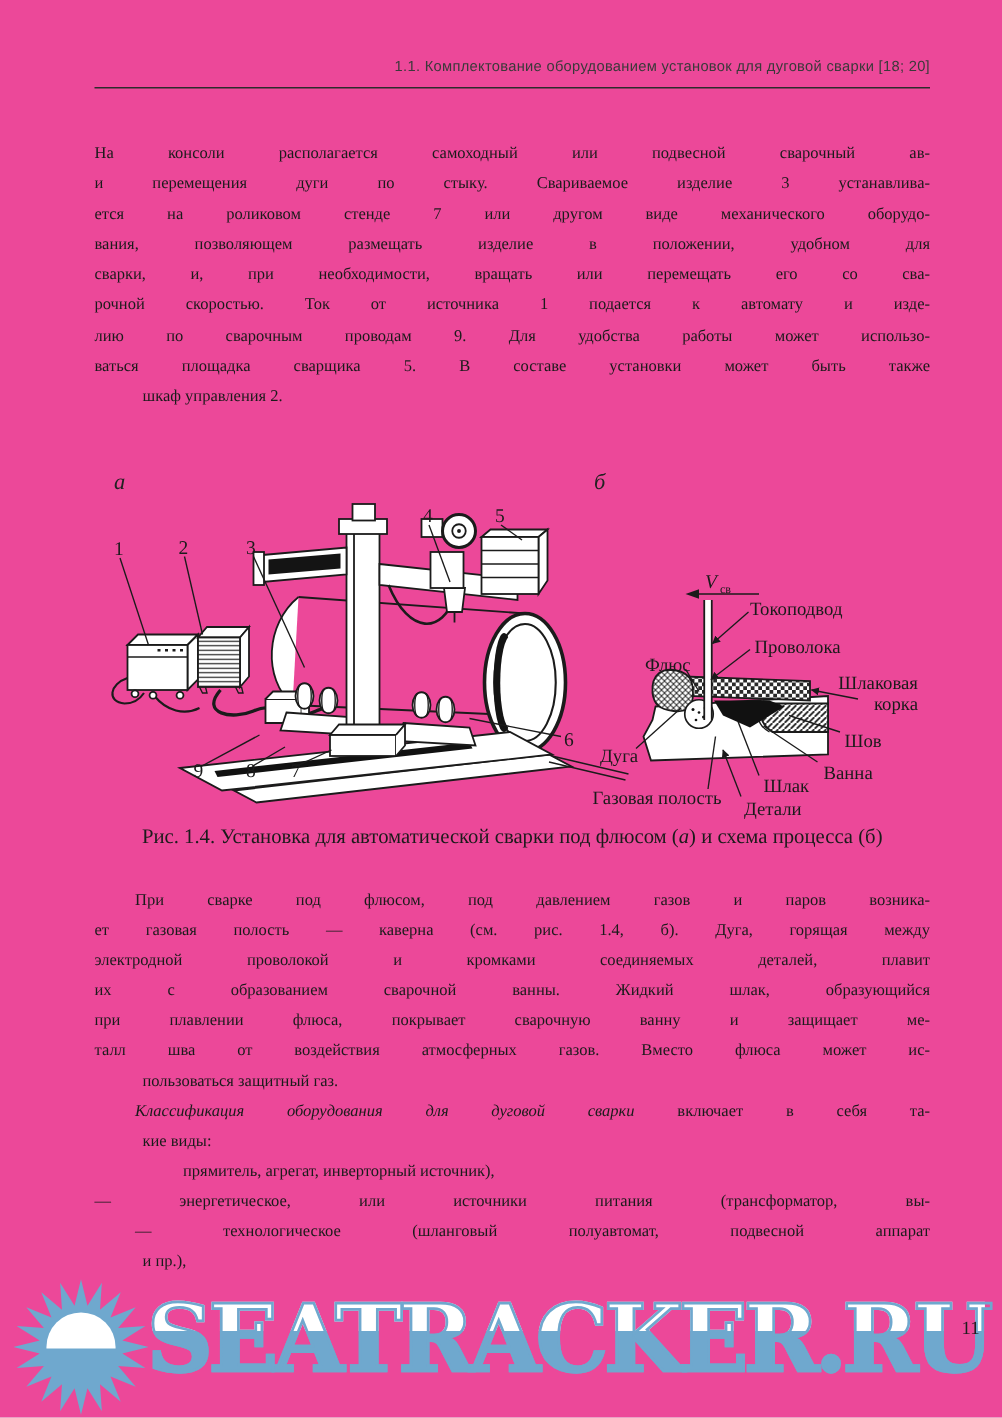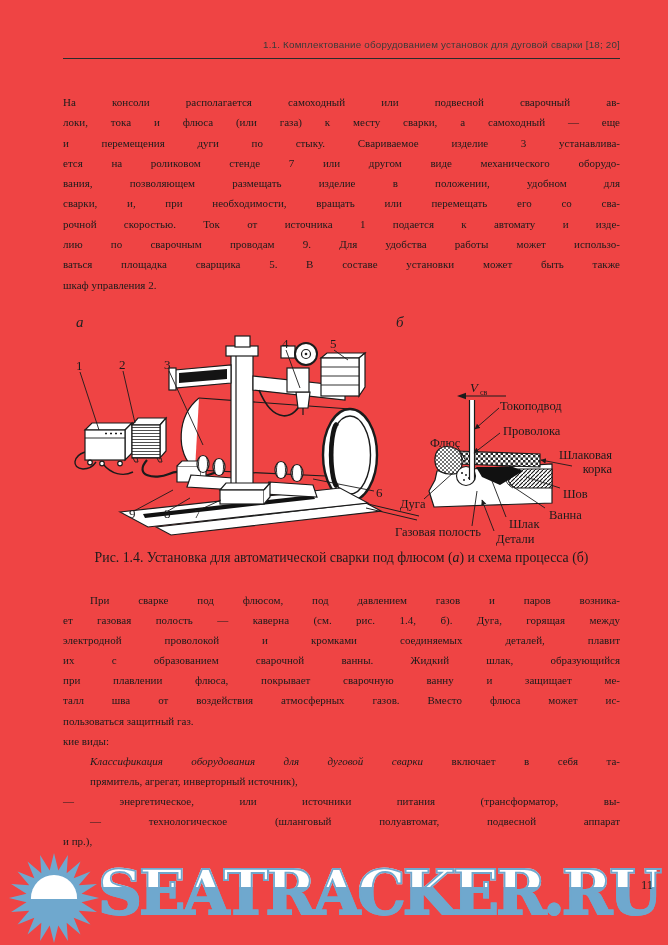--- a/index.html
+++ b/index.html
@@ -1,33 +1,33 @@
 <!DOCTYPE html>
 <html lang="ru" style="--wmblue: #6FA8CE;"><head>
 <meta charset="utf-8">
 <style>
   html,body { margin:0; padding:0; background:#e8e8e8; }
   .page {
     position:relative; width:668px; height:945px; margin:0 auto;
-    background:#ef4444; overflow:hidden;
+    background:#ec4899; overflow:hidden;
     font-family:"Liberation Serif", serif; color:#1b1b1b;
   }
   
   .header-text {
     position:absolute; top:39px; left:63px; width:557px;
     text-align:right; font-family:"Liberation Sans", sans-serif;
     font-size:9.8px; color:#3a3a3a; letter-spacing:.2px;
   }
   .header-rule { position:absolute; top:58px; left:63px; width:557px; border-top:1.2px solid #2c2c2c; }
   
   .para { position:absolute; left:63px; width:557px; font-size:11px; }
   #p1 { top:92px; line-height:20.3px; }
   #block2 { top:590px; line-height:20.1px; }
   .tline { text-align:justify; text-align-last:justify; }
-  .tline.last { text-align-last:auto; }
+  .tline.last { text-align-last:auto;margin-left:32px; }
   .ind .tline:first-child { text-indent:27px; }
   .it { font-style:italic; }
   
   .fig-label { position:absolute; font-style:italic; font-size:15px; color:#222; }
   #figlab-a { left:76px;  top:314px; }
   #figlab-b { left:396px; top:314px; }
   #figure-svg { position:absolute; left:63px; top:330px; }
   svg text { font-family:"Liberation Serif", serif; font-size:13px; fill:#1b1b1b; }
   svg text.lblb { font-size:12.5px; }
   svg text.vlab { font-style:italic; font-size:13px; }
@@ -52,21 +52,20 @@
 </head>
 <body>
 
 <div class="page">
 
   <div class="header-text">1.1. Комплектование оборудованием установок для дуговой сварки [18; 20]</div>
   <div class="header-rule"></div>
 
   <div class="para" id="p1">
       <div class="tline">На консоли располагается самоходный или подвесной сварочный ав-</div>
-      <div class="tline">локи, тока и флюса (или газа) к месту сварки, а самоходный — еще</div>
       <div class="tline">и перемещения дуги по стыку. Свариваемое изделие 3 устанавлива-</div>
       <div class="tline">ется на роликовом стенде 7 или другом виде механического оборудо-</div>
       <div class="tline">вания, позволяющем размещать изделие в положении, удобном для</div>
       <div class="tline">сварки, и, при необходимости, вращать или перемещать его со сва-</div>
       <div class="tline">рочной скоростью. Ток от источника 1 подается к автомату и изде-</div>
       <div class="tline">лию по сварочным проводам 9. Для удобства работы может использо-</div>
       <div class="tline">ваться площадка сварщика 5. В составе установки может быть также</div>
       <div class="tline last">шкаф управления 2.</div>
     </div>
 
@@ -271,22 +270,22 @@
     <div class="ind">
         <div class="tline">При сварке под флюсом, под давлением газов и паров возника-</div>
         <div class="tline">ет газовая полость — каверна (см. рис. 1.4, б). Дуга, горящая между</div>
         <div class="tline">электродной проволокой и кромками соединяемых деталей, плавит</div>
         <div class="tline">их с образованием сварочной ванны. Жидкий шлак, образующийся</div>
         <div class="tline">при плавлении флюса, покрывает сварочную ванну и защищает ме-</div>
         <div class="tline">талл шва от воздействия атмосферных газов. Вместо флюса может ис-</div>
         <div class="tline last">пользоваться защитный газ.</div>
       </div>
     <div>
+      <div class="tline" style="text-indent:27px"><span class="it">Классификация оборудования для дуговой сварки</span><span> включает в себя та-</span></div>
       <div class="tline last">кие виды:</div>
-      <div class="tline" style="text-indent:27px"><span class="it">Классификация оборудования для дуговой сварки</span><span> включает в себя та-</span></div>
     </div>
     <div class="ind">
         <div class="tline last">прямитель, агрегат, инверторный источник),</div>
         <div class="tline">— энергетическое, или источники питания (трансформатор, вы-</div>
       </div>
     <div class="ind">
         <div class="tline">— технологическое (шланговый полуавтомат, подвесной аппарат</div>
         <div class="tline last">и пр.),</div>
       </div>
   </div>

